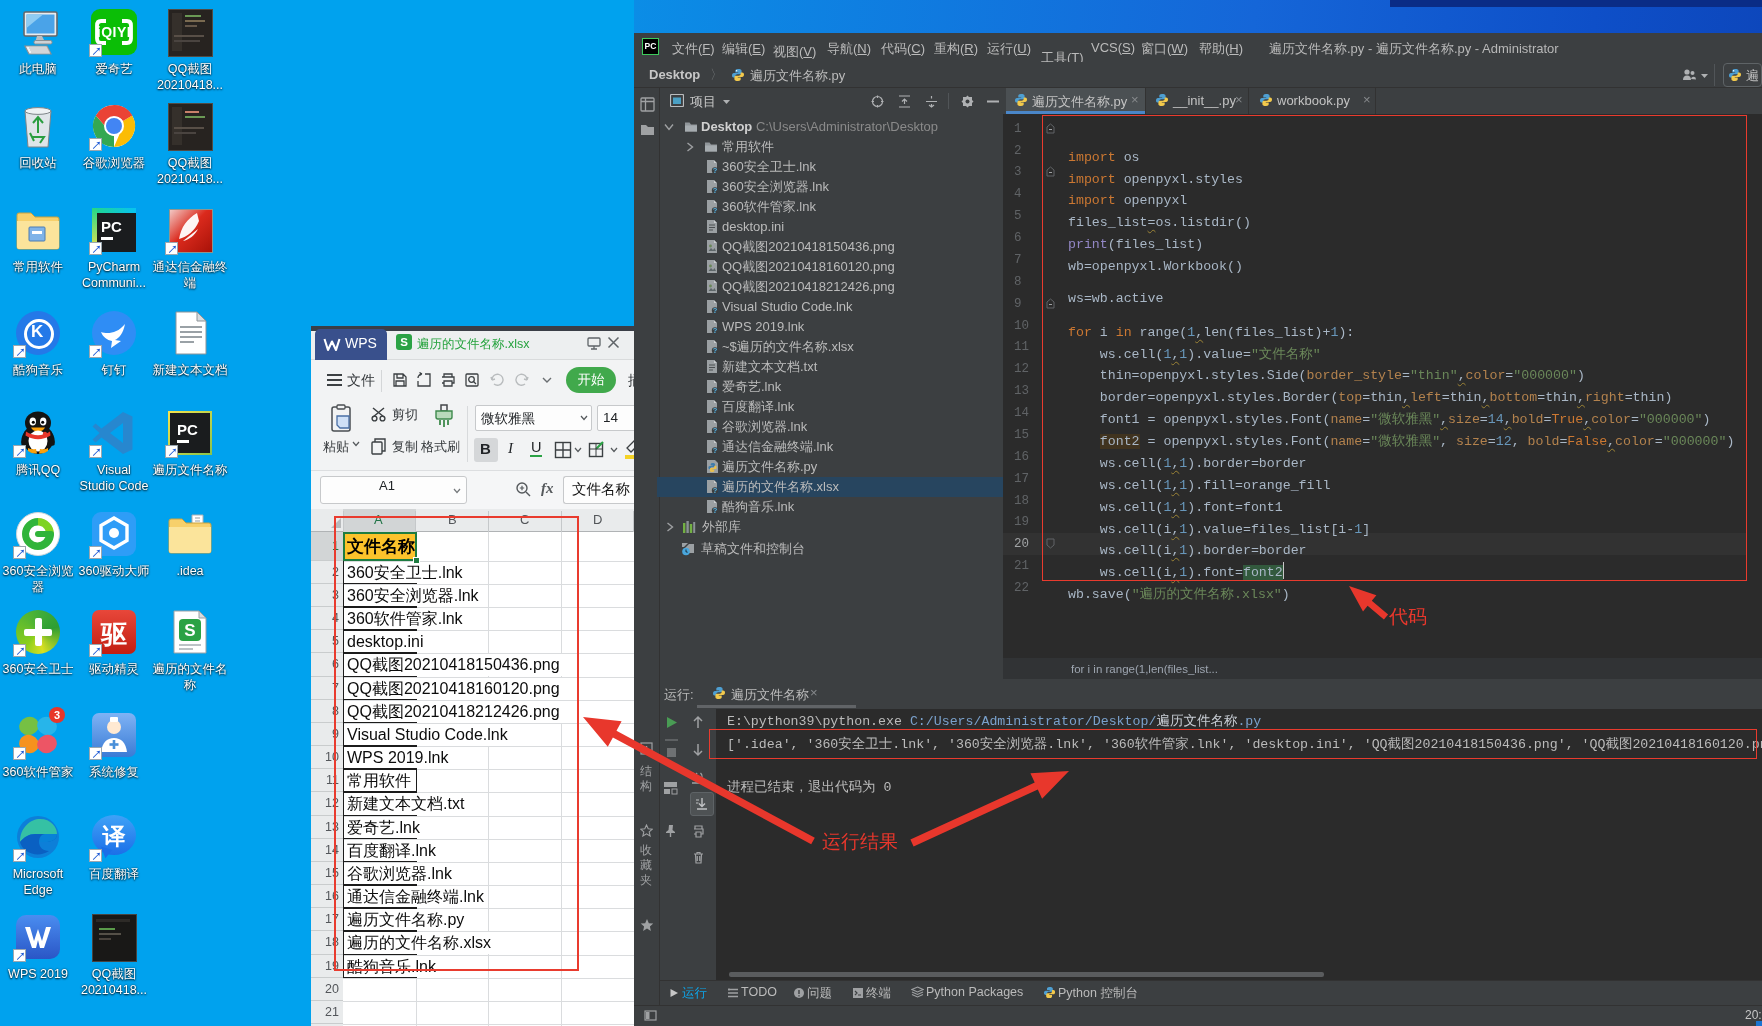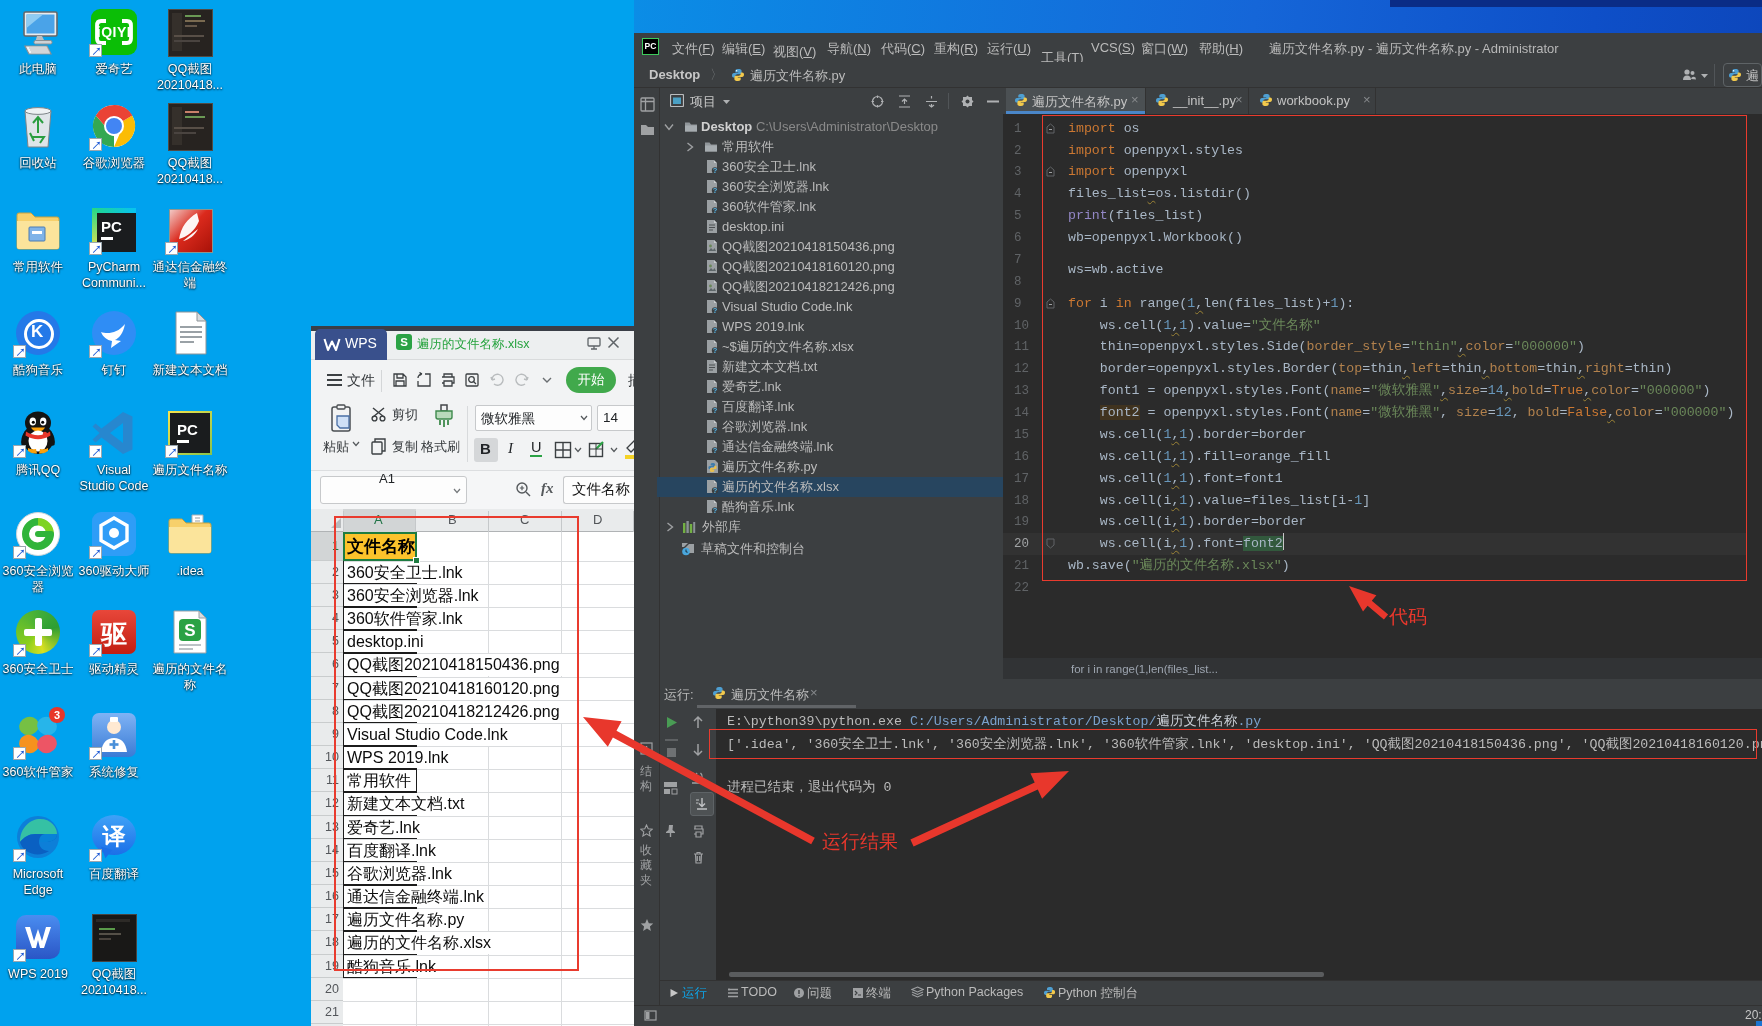--- a/index.html
+++ b/index.html
@@ -12,21 +12,21 @@
 .lb{position:absolute;width:96px;left:-8px;color:#fff;font-size:12.5px;line-height:16px;text-shadow:0 1px 2px rgba(0,0,0,.85),0 0 2px rgba(0,0,0,.6);}
 .sc{position:absolute;left:-2px;bottom:-2px;width:13px;height:13px;background:#fff;border:1px solid #9aa7b0;box-sizing:border-box;}
 .sc:after{content:"\2197";position:absolute;left:1.5px;top:0px;color:#1f5bd5;font-size:10px;font-weight:bold;font-family:"Liberation Sans";}
 
 #wps{position:absolute;left:311px;top:326px;width:323px;height:700px;background:#fff;}
 .wtx{position:absolute;white-space:nowrap;}
 
 #pc{position:absolute;left:634px;top:33px;width:1128px;height:993px;background:#3c3f41;font-family:"Liberation Sans",sans-serif;}
 .ptx{position:absolute;white-space:nowrap;color:#bbbbbb;font-size:13px;}
 .mono{font-family:"Liberation Mono",monospace;font-size:13.25px;letter-spacing:0px;}
-.cl{position:absolute;left:434px;height:22px;line-height:22px;white-space:pre;font-family:"Liberation Mono",monospace;font-size:13.25px;color:#a9b7c6;}
+.cl{position:absolute;left:434px;height:22px;line-height:22px;white-space:pre;font-family:"Liberation Mono",monospace;font-size:13.25px;color:#a9b7c6;margin-top:29px;}
 .kw{color:#cc7832;}
 .st{color:#6a8759;}
 .nu{color:#6897bb;}
 .np{color:#b3824d;}
 .bi{color:#9387c6;}
 .ck{font-size:13.5px;}
 .ckc{font-size:13.5px;}
 .sq{text-decoration:underline;text-decoration-style:wavy;text-decoration-color:#9d8435;text-decoration-thickness:1px;text-underline-offset:3px;}
 .trow{position:absolute;height:20px;line-height:20px;color:#bbbbbb;font-size:13px;white-space:nowrap;}
 .red{position:absolute;border:2px solid #e93b2e;box-sizing:border-box;}
@@ -436,21 +436,21 @@
     <svg class="ab" style="left:299px;top:121px;" width="8" height="6" viewBox="0 0 8 6">
         <path d="M1 1 L4 4.5 L7 1" stroke="#55595c" fill="none" stroke-width="1.2"></path>
       </svg>
     <svg class="ab" style="left:312px;top:112px;" width="16" height="22" viewBox="0 0 16 22">
         <path d="M12 2 L4 10 L8 14 L16 6 Z" stroke="#3c4043" fill="none" stroke-width="1.3"></path>
         <rect x="2" y="17" width="13" height="4" fill="#f5d327"></rect>
       </svg>
 
     <div class="ab" style="left:0;top:145px;width:323px;height:38px;background:#f5f6f7;"></div>
     <div class="ab" style="left:9px;top:150px;width:147px;height:28px;background:#fdfdfd;border:1px solid #c7c9cb;border-radius:3px;box-sizing:border-box;"></div>
-    <div class="wtx" style="left:68px;top:145px;font-size:13px;color:#212427;">A1</div>
+    <div class="wtx" style="left:68px;top:152px;font-size:13px;color:#212427;">A1</div>
     <svg class="ab" style="left:142px;top:162px;" width="8" height="6" viewBox="0 0 8 6">
         <path d="M1 1 L4 4.5 L7 1" stroke="#75797c" fill="none" stroke-width="1.2"></path>
       </svg>
     <svg class="ab" style="left:204px;top:155px;" width="17" height="17" viewBox="0 0 17 17">
         <circle cx="7" cy="7" r="5" stroke="#55595c" fill="none" stroke-width="1.4"></circle>
         <path d="M11 11 L15 15" stroke="#55595c" stroke-width="1.4"></path>
         <path d="M4.8 7 h4.4 M7 4.8 v4.4" stroke="#55595c" stroke-width="1.2"></path>
       </svg>
     <div class="wtx" style="left:230px;top:154px;font-size:15px;font-style:italic;font-family:'Liberation Serif';color:#55595c;font-weight:bold;">fx</div>
     <div class="ab" style="left:252px;top:150px;width:71px;height:28px;background:#fdfdfd;border:1px solid #c7c9cb;border-radius:3px 0 0 3px;border-right:none;box-sizing:border-box;"></div>

